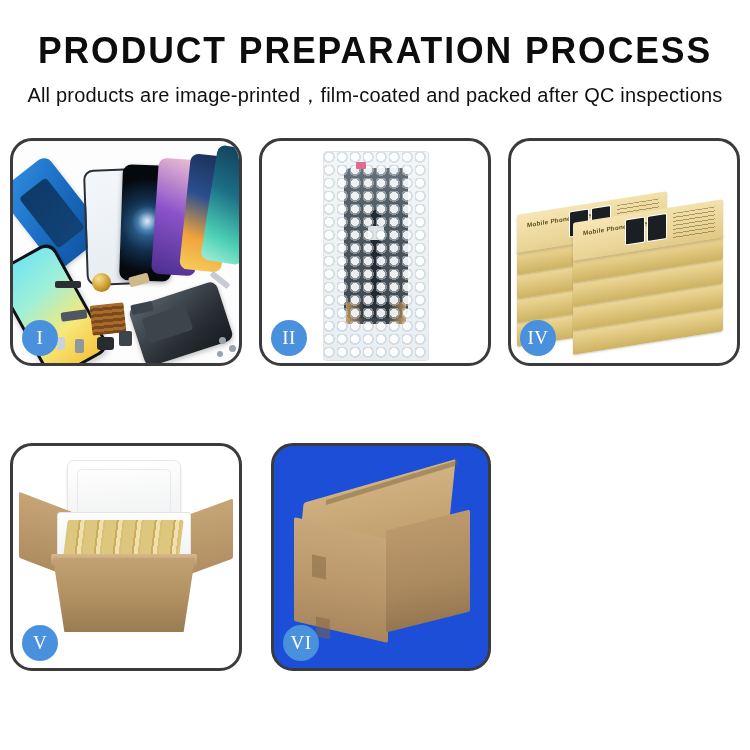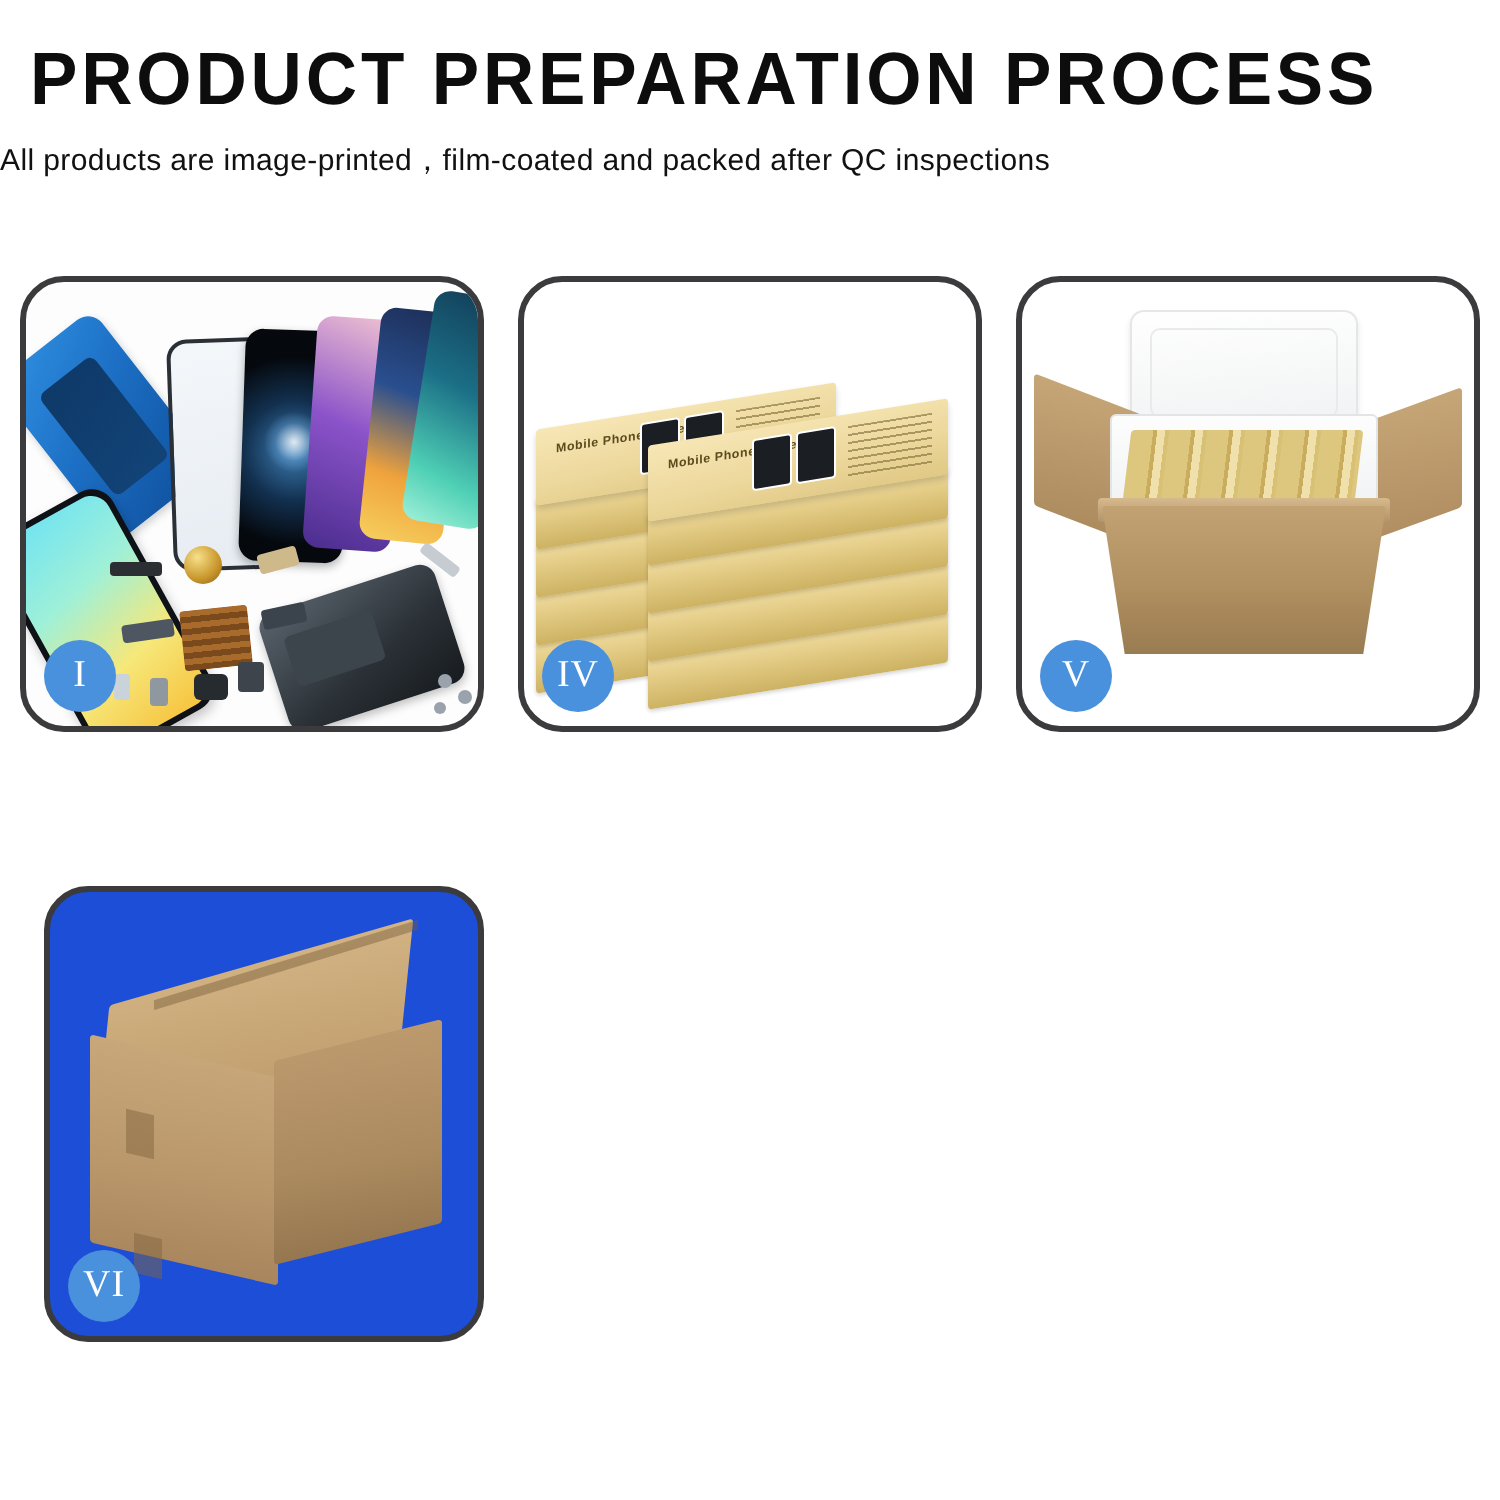--- a/index.html
+++ b/index.html
@@ -5,30 +5,30 @@
   html,body{margin:0;padding:0;}
   body{
     width:750px;height:750px;
     background:#ffffff;
     font-family:"Liberation Sans", sans-serif;
     overflow:hidden;
   }
   .page{position:relative;width:750px;height:750px;}
 
   
-  .header{width:100%;padding-top:21px;box-sizing:border-box;}
+  .header{width:100%;text-align:center;padding-top:32px;box-sizing:border-box;}
   .title{
     font-family:"Liberation Sans", sans-serif;
     font-size:37px;font-weight:700;color:#0d0d0d;
     letter-spacing:2.0px;line-height:1;
     transform:scaleX(0.96);
   }
   .subtitle{
     font-family:"Liberation Sans", sans-serif;
-    font-size:15px;font-weight:400;color:#111111;
+    font-size:20px;font-weight:400;color:#111111;
     letter-spacing:0.2px;margin-top:13px;
   }
 
   
   .grid{
     position:absolute;left:10px;top:138px;
     width:730px;height:600px;
     display:grid;
     grid-template-columns:repeat(3,232px);
     grid-template-rows:repeat(2,228px);
@@ -337,20 +337,33 @@
         <div class="sp s7"></div>
         <div class="sp s8"></div>
         <div class="sp s9"></div>
         <div class="sp s10"></div>
         <div class="sp s11"></div>
         <div class="sp s12"></div>
       </div>
       <div class="badge">I</div>
     </div>
 
+    <div class="panel p2">
+      <div class="stage">
+        <div class="bag">
+          <div class="lcd"></div>
+          <div class="flex"></div>
+          <div class="connector"></div>
+          <div class="flexfoot"></div>
+          <div class="bubbles"></div>
+          <div class="pinktab"></div>
+        </div>
+      </div>
+      <div class="badge">II</div>
+    </div>
 
 
     <div class="panel p4">
       <div class="stage">
         <div class="stackwrap">
           <div class="gbox" style="left:0px;top:150px;"></div>
           <div class="gbox" style="left:0px;top:126px;"></div>
           <div class="gbox" style="left:0px;top:102px;"></div>
           <div class="gbox" style="left:0px;top:78px;"></div>
           <div class="gtop" style="left:0px;top:44px;">

